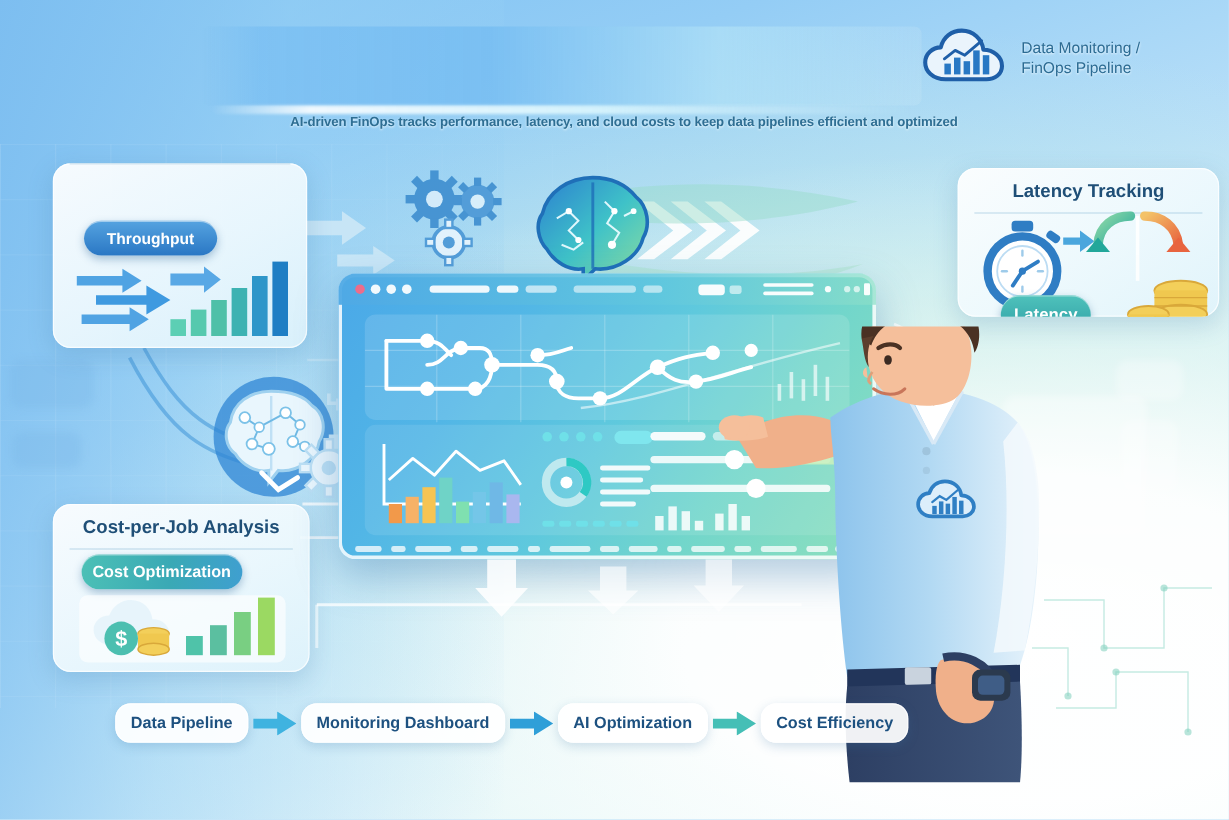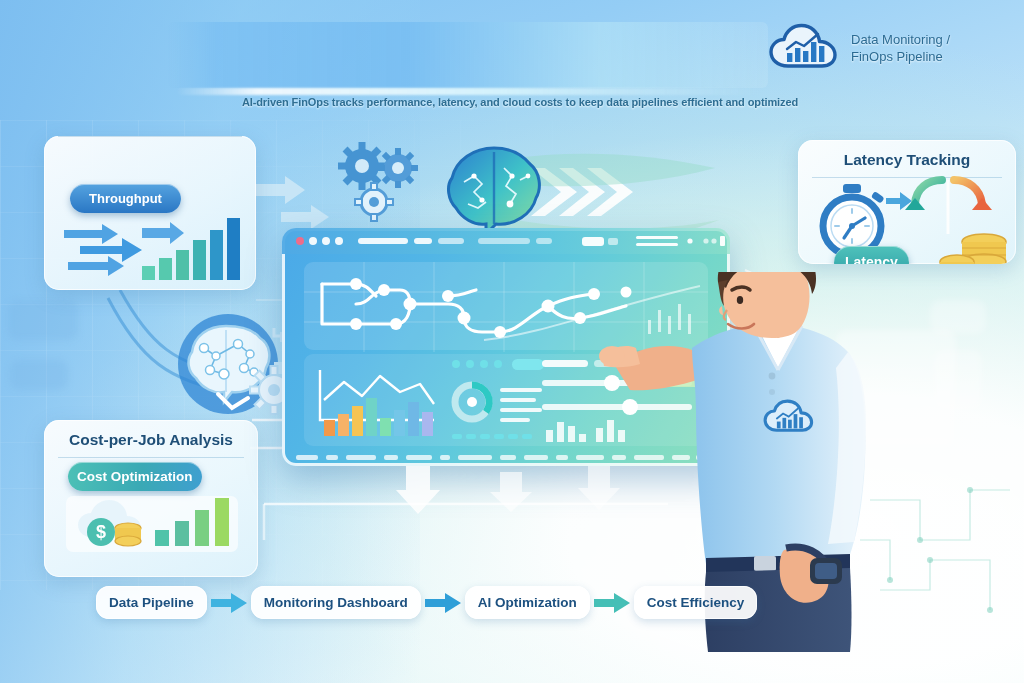--- a/index.html
+++ b/index.html
@@ -295,21 +295,21 @@
       <g>
         <ellipse cx="19" cy="36" rx="17" ry="7" fill="#f3cf5a" stroke="#d9a83a" stroke-width="1.6"></ellipse>
         <rect x="2" y="36" width="34" height="10" fill="#f0c84f"></rect>
         <ellipse cx="19" cy="46" rx="17" ry="7" fill="#f3cf5a" stroke="#d9a83a" stroke-width="1.6"></ellipse>
       </g>
     </svg>
 
     <div class="pill pill-teal" style="position:absolute;left:36px;top:106px;padding:8px 11px;font-size:14px;">Latency</div>
   </div>
 
-  <div class="card" style="left:44px;top:420px;width:214px;height:157px;">
+  <div class="card" style="left:44px;top:420px;width:214px;height:140px;">
     <div class="card-title">Cost-per-Job Analysis</div>
     <div class="card-rule"></div>
     <div class="pill pill-teal2" style="position:absolute;left:24px;top:42px;padding:7px 9px;font-size:13.5px;">Cost Optimization</div>
     <div style="position:absolute;left:22px;top:76px;width:172px;height:56px;border-radius:7px;background:rgba(255,255,255,.62);"></div>
     <svg style="position:absolute;left:26px;top:72px;" width="170" height="62">
       <path d="M26 46 C14 46 8 40 8 33 C8 26 14 21 21 21 C24 13 31 8 39 8 C49 8 56 15 57 24 C65 24 71 29 71 36 C71 43 65 46 58 46 Z" fill="#e6f3fb" opacity=".95"></path>
       <circle cx="31" cy="40" r="14" fill="#4cbfb0"></circle>
       <text x="31" y="46" font-size="18" font-weight="bold" fill="#ffffff" text-anchor="middle" font-family="Liberation Sans, sans-serif">$</text>
       <g>
         <ellipse cx="58" cy="36" rx="13" ry="5" fill="#f3cf5a" stroke="#d9a83a" stroke-width="1.2"></ellipse>

